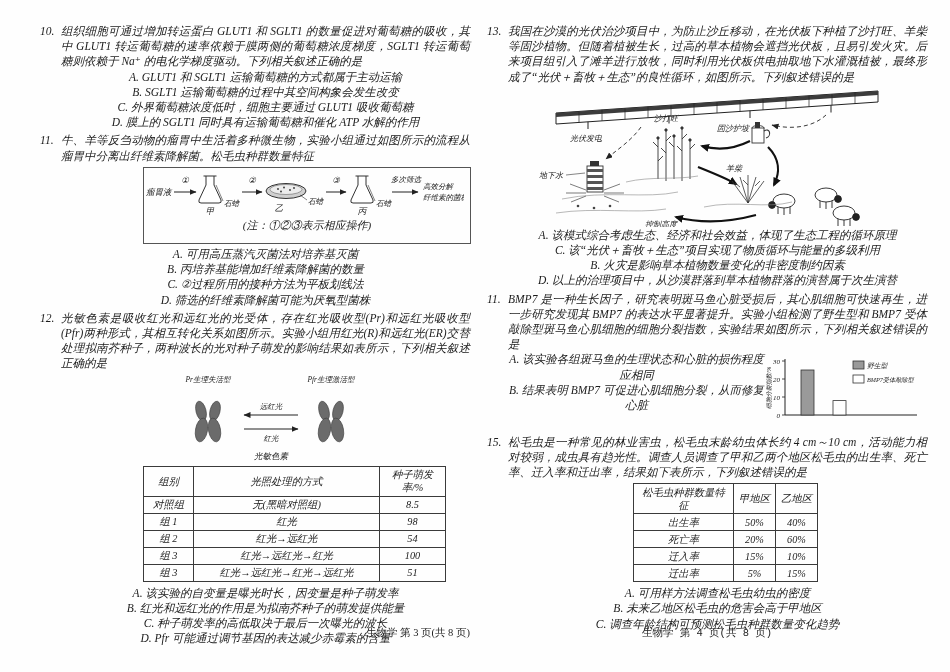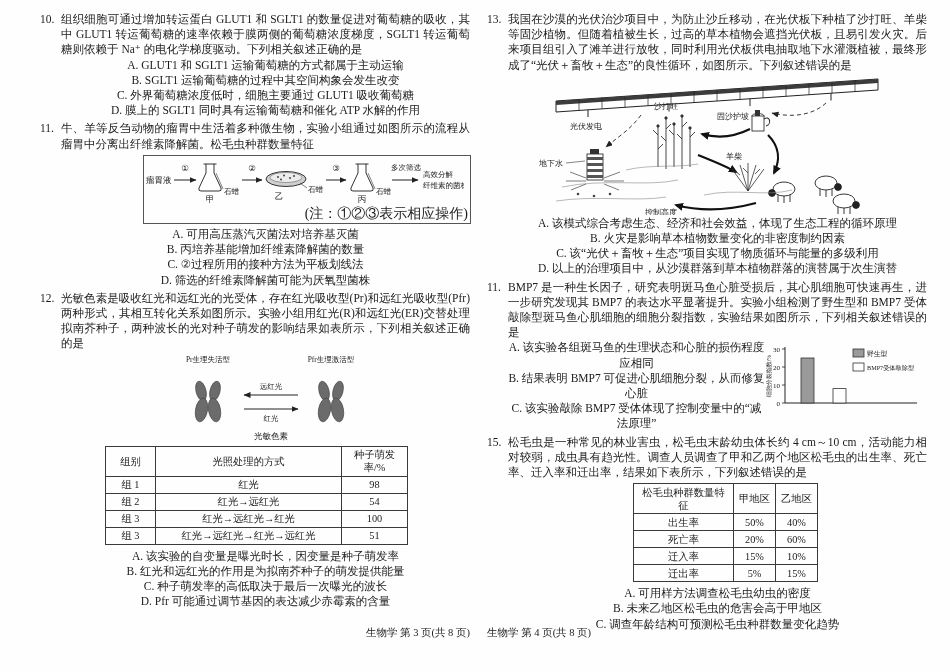--- a/index.html
+++ b/index.html
@@ -1,39 +1,39 @@
 <!DOCTYPE html>
 <html><head>
 <meta charset="utf-8">
 <style>
   html,body{margin:0;padding:0;}
   body{width:950px;height:672px;background:#ffffff;font-family:"Liberation Serif","DejaVu Serif",serif;color:#1b1b1b;}
   .sheet{position:relative;width:950px;height:672px;background:#fefefe;overflow:hidden;}
-  .page{position:absolute;top:12px;}
+  .page{position:absolute;top:24px;font-style:italic;}
   .page-left{left:40px;width:430px;}
   .page-right{left:487px;width:440px;}
   .question{position:relative;font-size:11.5px;line-height:15.2px;margin-bottom:3px;}
   .qnum{position:absolute;left:0;top:0;}
   .qbody{padding-left:21px;}
   .stem{text-align:justify;}
   .opt{text-align:center;}
   .q11-box{border:1px solid #555;width:322px;margin:3px 0 3px 82px;padding:2px 2px 0 2px;}
-  .q11-note{text-align:right;font-size:14px;line-height:11px;margin:0 0 4px 0;}
+  .q11-note{text-align:center;font-size:11px;line-height:11px;margin:0 0 12px 0;}
   .fig12{display:block;margin:1px 0 0 105px;}
   .dtable{border-collapse:collapse;}
   .dtable td,.dtable th{border:1px solid #3a3a3a;font-weight:400;text-align:center;padding:1.5px 4px;font-size:10.3px;line-height:13px;}
-  .q12-table{margin:3px 0 4px 44px;}
+  .q12-table{margin:3px 0 4px 82px;}
   .q15-table{margin:3px 0 4px 125px;border-radius:16px;}
   .fig13{display:block;margin:2px 0 1px 18px;}
   .q14-row{display:flex;align-items:flex-start;}
   .q14-opts{flex:1;}
   .q14-chart{flex:none;width:162px;margin-top:1px;}
   .footer{position:absolute;top:626px;font-size:10.5px;}
   .footer-left{left:40px;width:430px;text-align:right;}
-  .footer-right{left:487px;width:440px;text-align:left;}
+  .footer-right{left:487px;width:440px;text-align:center;font-family:Liberation Mono, monospace;}
   svg text{fill:#1b1b1b;}
 </style>
 </head>
 <body>
 
 <div class="sheet">
 
   <div class="page page-left">
 
     <div class="question">
@@ -131,20 +131,25 @@
               <col style="width:186px">
               <col style="width:66px">
             </colgroup>
           <tbody>
               <tr>
             <th>组别</th>
             <th>光照处理的方式</th>
             <th>种子萌发率/%</th>
           </tr>
           <tr>
+            <td>对照组</td>
+            <td>无(黑暗对照组)</td>
+            <td>8.5</td>
+          </tr>
+          <tr>
             <td>组 1</td>
             <td>红光</td>
             <td>98</td>
           </tr>
           <tr>
             <td>组 2</td>
             <td>红光→远红光</td>
             <td>54</td>
           </tr>
           <tr>
@@ -304,35 +309,34 @@
           </g>
 
           <g stroke="#888" stroke-width="0.6" fill="none">
             <path d="M36,112 C80,103 120,112 152,105"></path>
             <path d="M100,95 C125,89 150,93 172,89"></path>
             <path d="M178,120 C210,113 240,122 266,115"></path>
             <path d="M30,126 C70,120 110,127 140,122"></path>
           </g>
         </svg>
         <div class="opt">A. 该模式综合考虑生态、经济和社会效益，体现了生态工程的循环原理</div>
+        <div class="opt">C. 该“光伏＋畜牧＋生态”项目实现了物质循环与能量的多级利用</div>
         <div class="opt">B. 火灾是影响草本植物数量变化的非密度制约因素</div>
-        <div class="opt">C. 该“光伏＋畜牧＋生态”项目实现了物质循环与能量的多级利用</div>
         <div class="opt">D. 以上的治理项目中，从沙漠群落到草本植物群落的演替属于次生演替</div>
       </div>
     </div>
 
     <div class="question">
       <span class="qnum">11.</span>
       <div class="qbody">
         <div class="stem">BMP7 是一种生长因子，研究表明斑马鱼心脏受损后，其心肌细胞可快速再生，进一步研究发现其 BMP7 的表达水平显著提升。实验小组检测了野生型和 BMP7 受体敲除型斑马鱼心肌细胞的细胞分裂指数，实验结果如图所示，下列相关叙述错误的是</div>
         <div class="q14-row">
           <div class="q14-opts">
             <div class="opt">A. 该实验各组斑马鱼的生理状态和心脏的损伤程度应相同</div>
             <div class="opt">B. 结果表明 BMP7 可促进心肌细胞分裂，从而修复心脏</div>
-            <div class="opt">C. 该实验敲除 BMP7 受体体现了控制变量中的“减法原理”</div>
           </div>
           <div class="q14-chart">
             <svg width="162" height="74" viewBox="0 0 162 74">
               <line x1="20" y1="6" x2="20" y2="62" stroke="#222" stroke-width="1"></line>
               <line x1="20" y1="62" x2="152" y2="62" stroke="#222" stroke-width="1"></line>
               <g stroke="#222" stroke-width="0.8">
                 <line x1="17" y1="62" x2="20" y2="62"></line>
                   <line x1="17" y1="44" x2="20" y2="44"></line>
                 <line x1="17" y1="26" x2="20" y2="26"></line>
                   <line x1="17" y1="8" x2="20" y2="8"></line>

